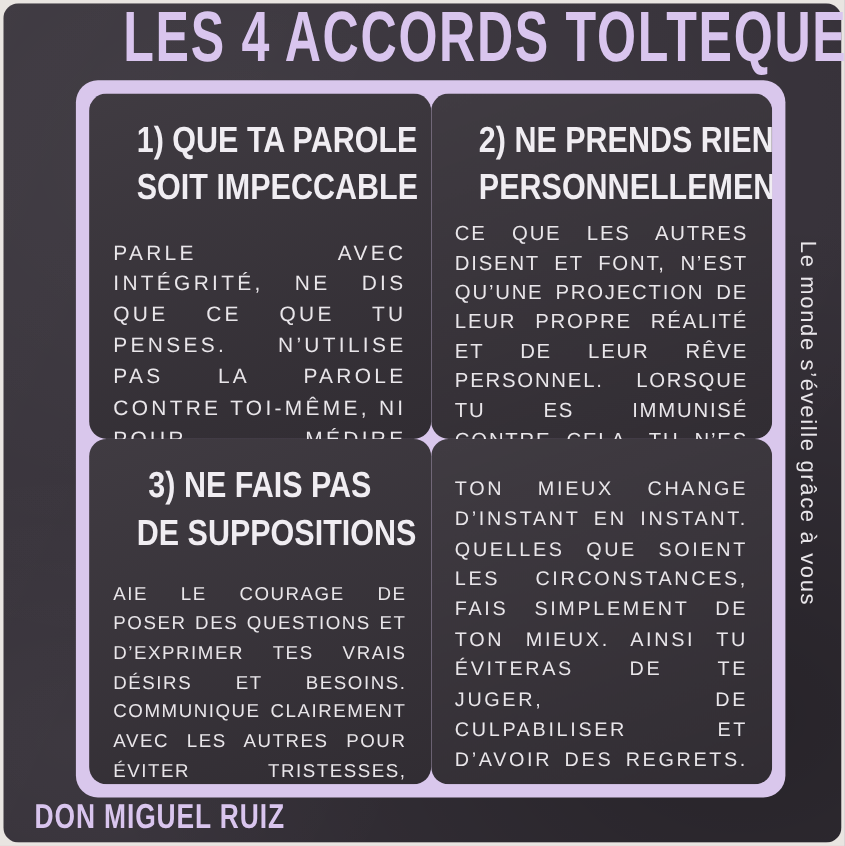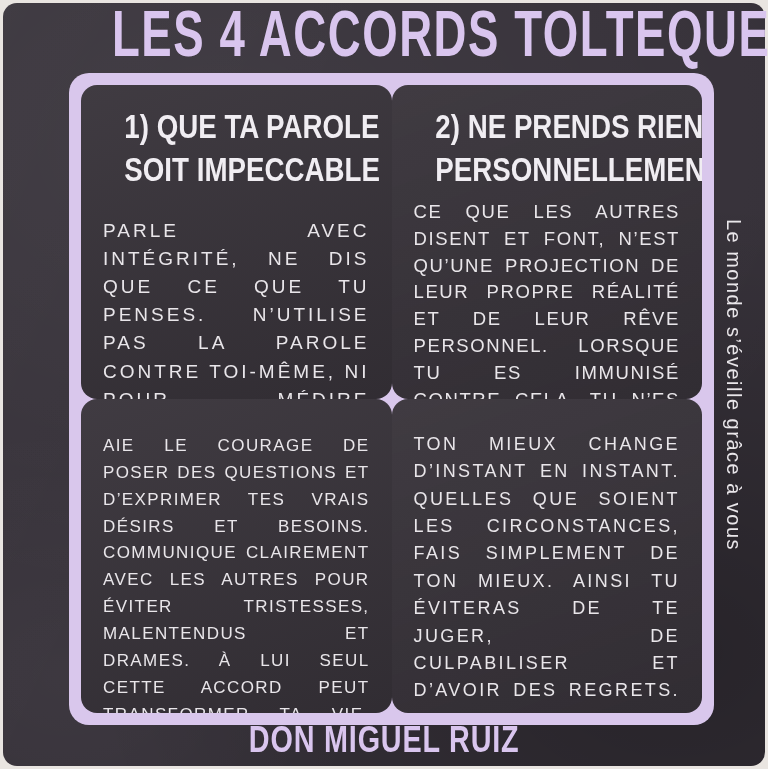--- a/index.html
+++ b/index.html
@@ -66,22 +66,22 @@
     text-align: justify;
     text-align-last: justify;
     margin: 0;
   }
   .c1 .card-body { margin-top: 26px; font-size: 19px; letter-spacing: 3px;   line-height: 1.48; }
   .c2 .card-body { margin-top: 8px;  font-size: 18.5px; letter-spacing: 1.6px; line-height: 1.45; }
   .c3 .card-body { margin-top: 22px; font-size: 17px; letter-spacing: 1.4px; line-height: 1.58; }
   .c4 .card-body { margin-top: 20px; font-size: 18px; letter-spacing: 2.4px; line-height: 1.52; }
   .author {
     position: absolute; bottom: 6px; left: 0; right: 0;
-    text-align: center;
-    font-size: 36px; font-weight: 700; letter-spacing: 1px;
+    text-align: left;
+    font-size: 30px; font-weight: 700; letter-spacing: 1px;
     color: #d9c5ee;
   }
   .author .squeeze { transform: scale(0.8, 1.05); }
   .side-note {
     position: absolute; top: 50%; right: 20px;
     transform: translateY(-50%);
     writing-mode: vertical-rl;
     color: #e9e6ea;
     font-size: 20px;
     letter-spacing: 1.5px;
@@ -110,20 +110,24 @@
 
       <section class="card c2">
         <h2 class="card-heading">
           <span class="hl">2) NE PRENDS RIEN</span>
           <span class="hl">PERSONNELLEMENT</span>
         </h2>
         <p class="card-body">CE QUE LES AUTRES DISENT ET FONT, N’EST QU’UNE PROJECTION DE LEUR PROPRE RÉALITÉ ET DE LEUR RÊVE PERSONNEL. LORSQUE TU ES IMMUNISÉ CONTRE CELA, TU N’ES PLUS VICTIME DE SOUFFRANCES INUTILES.</p>
       </section>
 
       <section class="card c3">
+        <h2 class="card-heading">
+          <span class="hl">3) NE FAIS PAS</span>
+          <span class="hl">DE SUPPOSITIONS</span>
+        </h2>
         <p class="card-body">AIE LE COURAGE DE POSER DES QUESTIONS ET D’EXPRIMER TES VRAIS DÉSIRS ET BESOINS. COMMUNIQUE CLAIREMENT AVEC LES AUTRES POUR ÉVITER TRISTESSES, MALENTENDUS ET DRAMES. À LUI SEUL CETTE ACCORD PEUT TRANSFORMER TA VIE.</p>
       </section>
 
       <section class="card c4">
         <p class="card-body">TON MIEUX CHANGE D’INSTANT EN INSTANT. QUELLES QUE SOIENT LES CIRCONSTANCES, FAIS SIMPLEMENT DE TON MIEUX. AINSI TU ÉVITERAS DE TE JUGER, DE CULPABILISER ET D’AVOIR DES REGRETS.</p>
       </section>
 
     </div>
 
     <div class="author">

